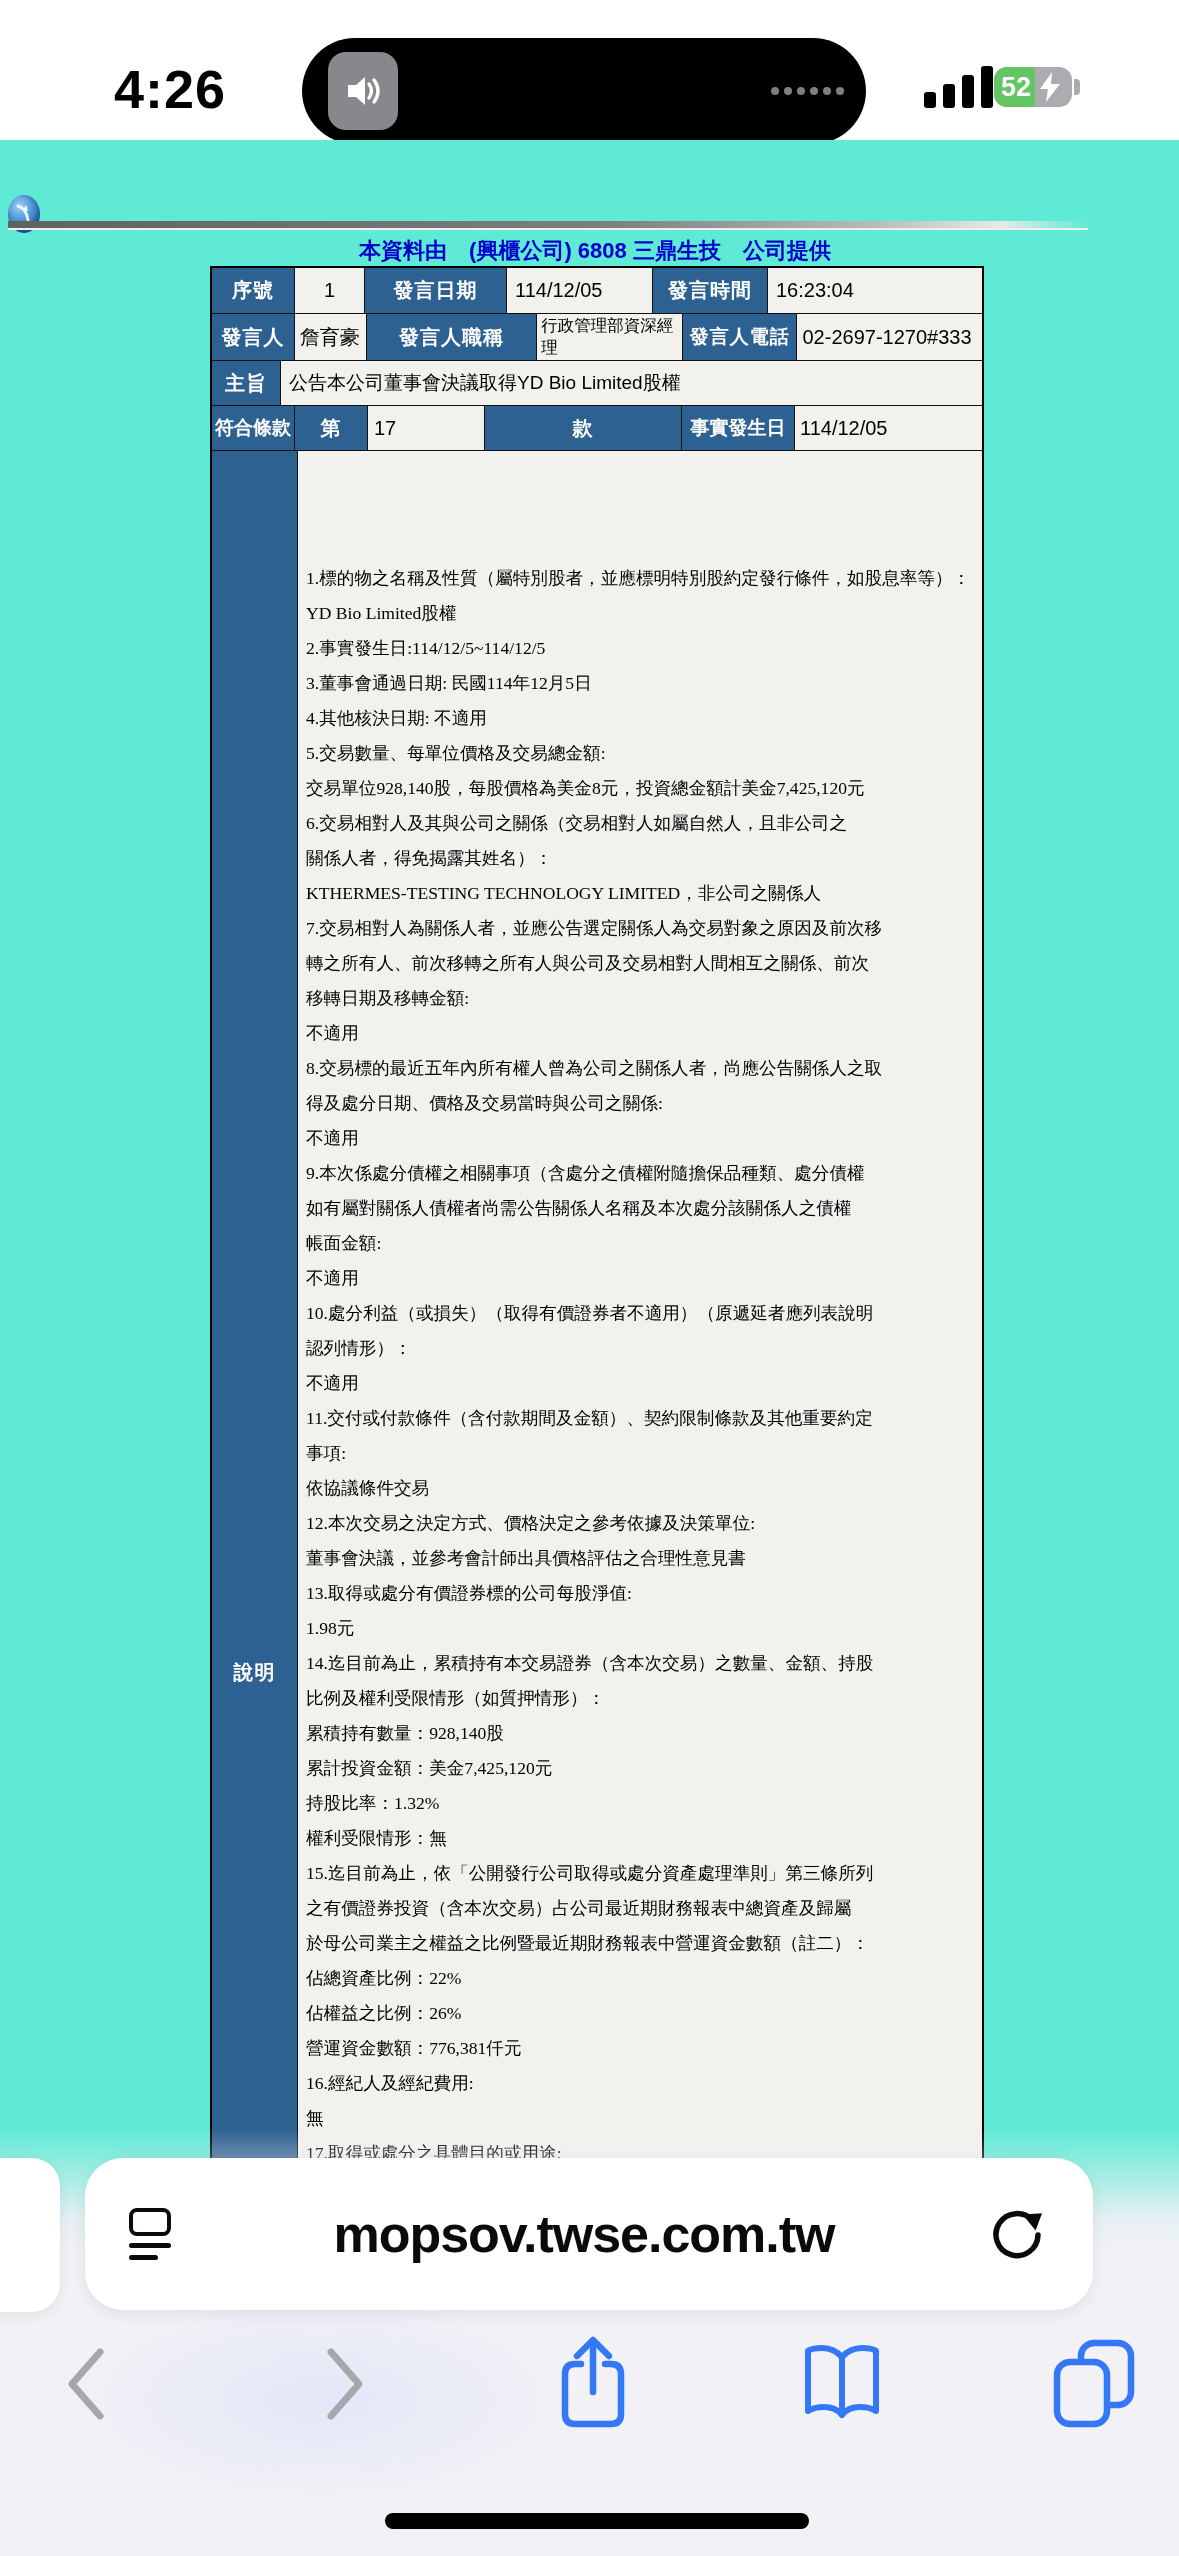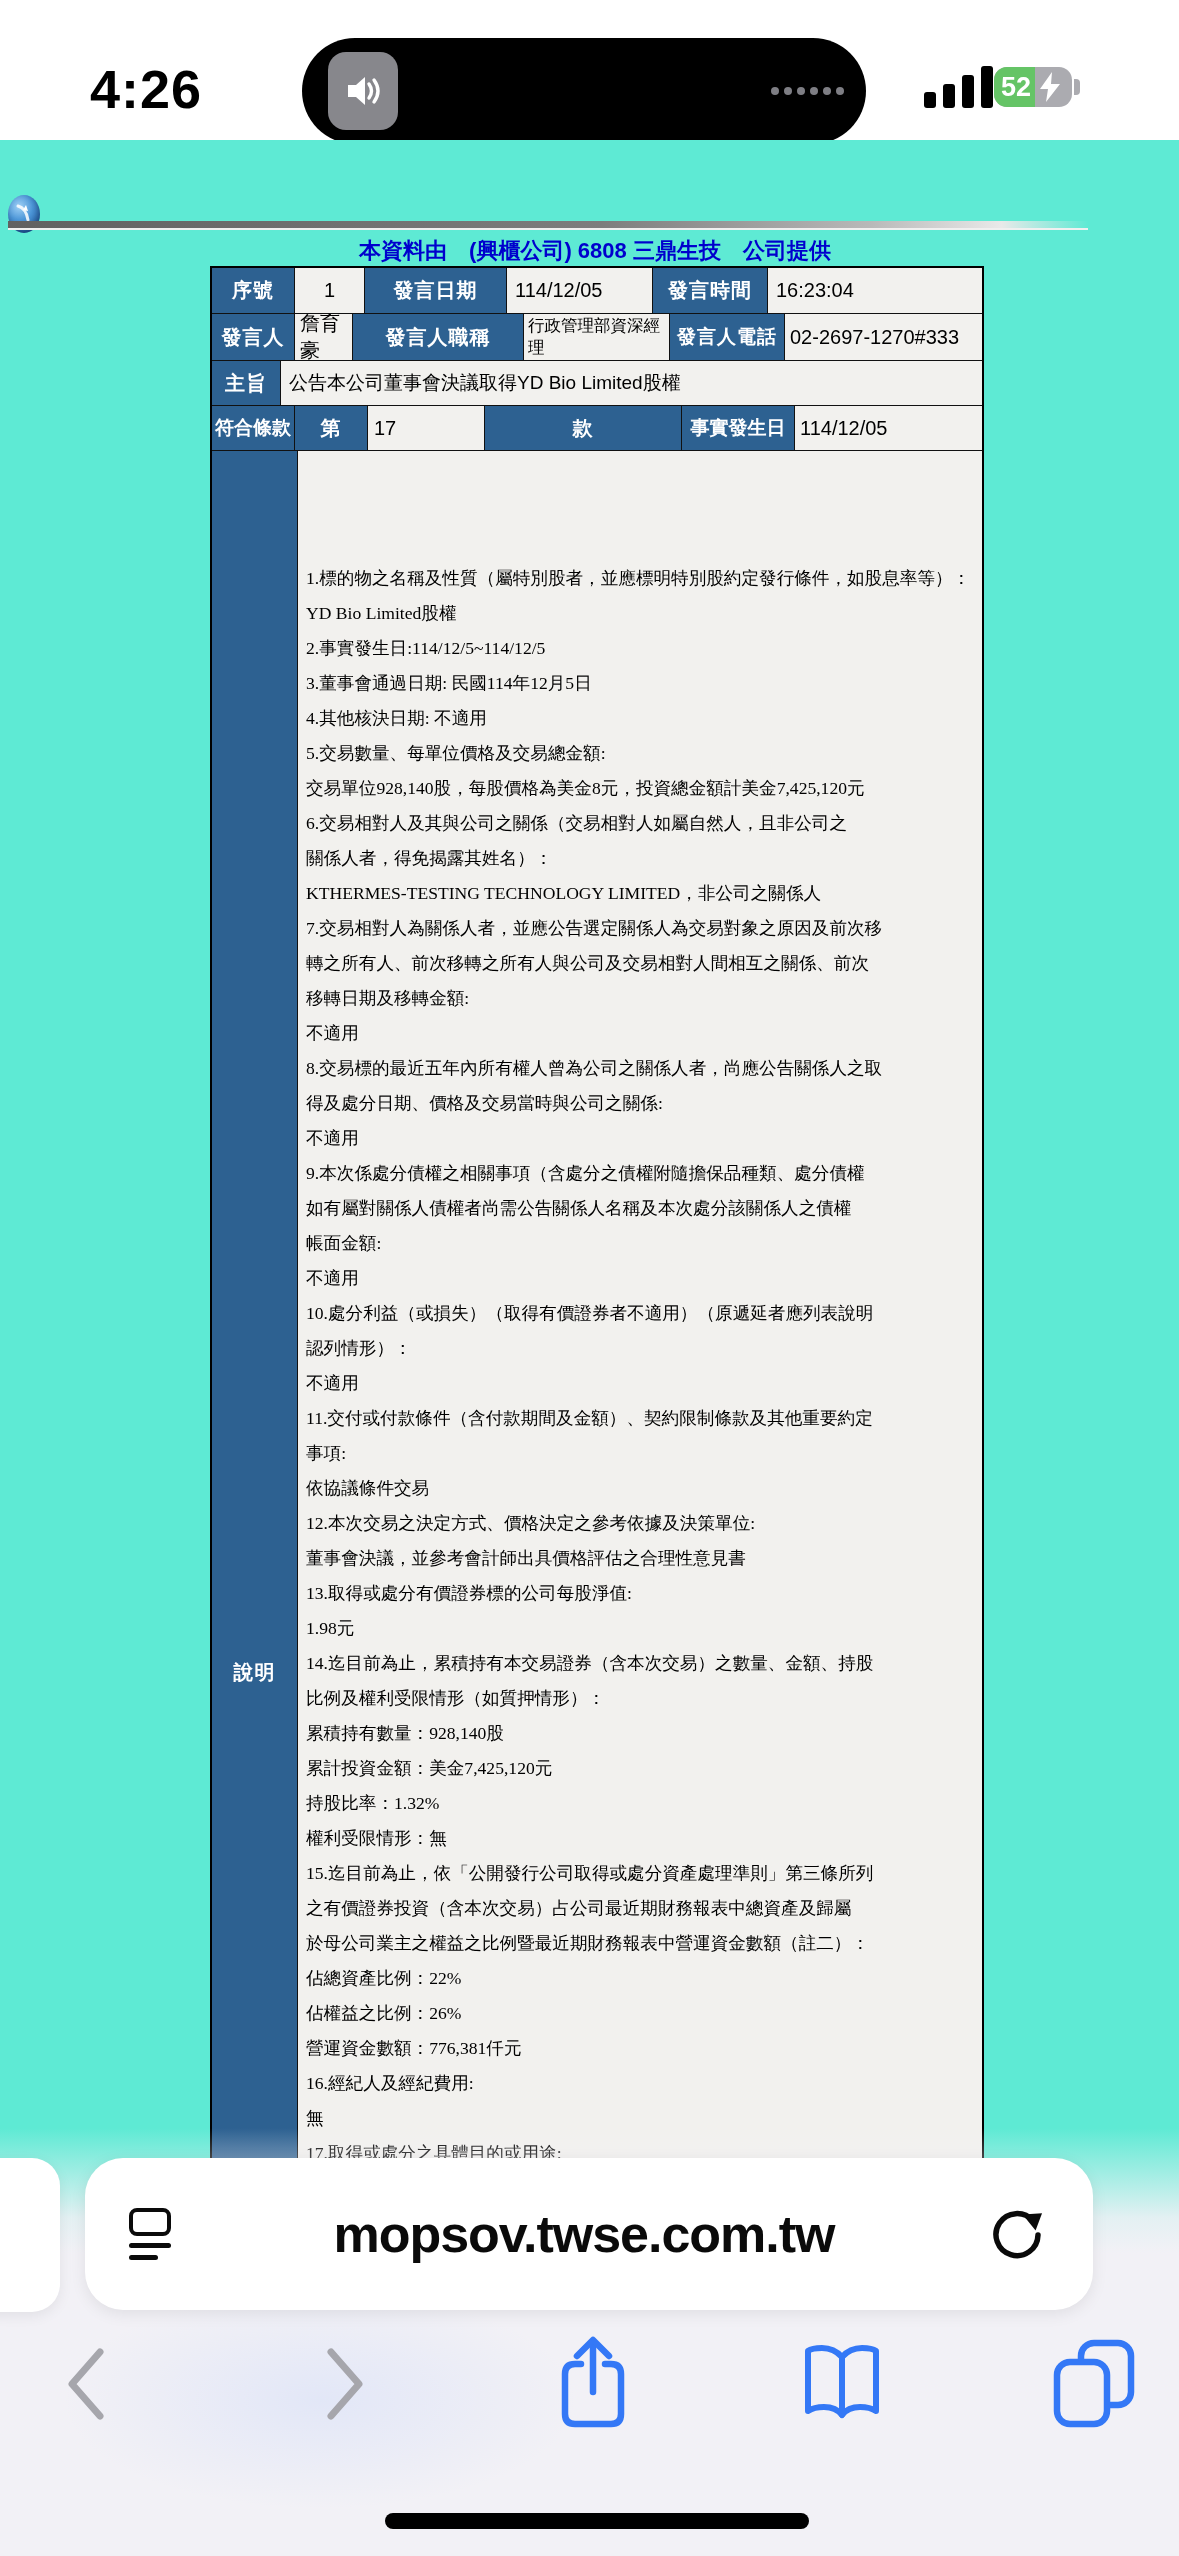--- a/index.html
+++ b/index.html
@@ -1,21 +1,21 @@
 <!DOCTYPE html>
 <html><head>
 <meta charset="utf-8">
 <style>
   html,body{margin:0;padding:0;background:#ffffff;}
   .screen{position:relative;width:1179px;height:2556px;overflow:hidden;
           font-family:"Liberation Sans","DejaVu Sans",sans-serif;background:#fff;}
   .abs{position:absolute;}
 
   
-  .time{left:90px;top:58px;width:160px;text-align:left;font-size:54px;font-weight:700;color:#000;letter-spacing:1px;}
+  .time{left:90px;top:58px;width:160px;text-align:center;font-size:54px;font-weight:700;color:#000;letter-spacing:1px;}
   .island{left:302px;top:38px;width:564px;height:106px;border-radius:53px;background:#000;}
   .speaker-chip{position:absolute;left:26px;top:14px;width:70px;height:78px;border-radius:18px;background:#87878c;
                 display:flex;align-items:center;justify-content:center;}
   .island-dots{position:absolute;right:22px;top:50%;transform:translateY(-50%);display:flex;gap:5px;}
   .island-dots i{width:8px;height:8px;border-radius:50%;background:#7e7e84;}
   .signal{left:924px;top:66px;width:74px;height:42px;display:flex;align-items:flex-end;gap:7px;}
   .signal i{width:12px;background:#000;border-radius:3px;}
   .battery{left:994px;top:67px;width:78px;height:40px;border-radius:13px;background:#ababb0;overflow:hidden;}
   .battery .fill{position:absolute;left:0;top:0;bottom:0;width:52%;background:#65c466;}
   .battery .pct{position:absolute;left:4px;top:0;width:36px;height:40px;line-height:40px;text-align:center;
@@ -126,21 +126,21 @@
         <div class="cell hd" style="width:82px;">序號</div>
         <div class="cell vl vc" style="width:70px;">1</div>
         <div class="cell hd" style="width:142px;">發言日期</div>
         <div class="cell vl" style="width:146px;">114/12/05</div>
         <div class="cell hd" style="width:115px;">發言時間</div>
         <div class="cell vl" style="width:186px;">16:23:04</div>
       </div>
 
       <div class="mrow" style="height:46px;">
         <div class="cell hd" style="width:82px;">發言人</div>
-        <div class="cell vl" style="width:58px;padding-left:5px;">詹育豪</div>
+        <div class="cell vl" style="width:72px;padding-left:5px;">詹育豪</div>
         <div class="cell hd" style="width:171px;">發言人職稱</div>
         <div class="cell vl" style="width:146px;font-size:16.5px;padding-left:4px;">行政管理部資深經理</div>
         <div class="cell hd" style="width:115px;font-size:19px;">發言人電話</div>
         <div class="cell vl" style="width:186px;padding-left:5px;">02-2697-1270#333</div>
       </div>
 
       <div class="mrow" style="height:44px;">
         <div class="cell hd" style="width:68px;">主旨</div>
         <div class="cell vl" style="width:688px;font-size:19px;">公告本公司董事會決議取得YD Bio Limited股權</div>
       </div>

